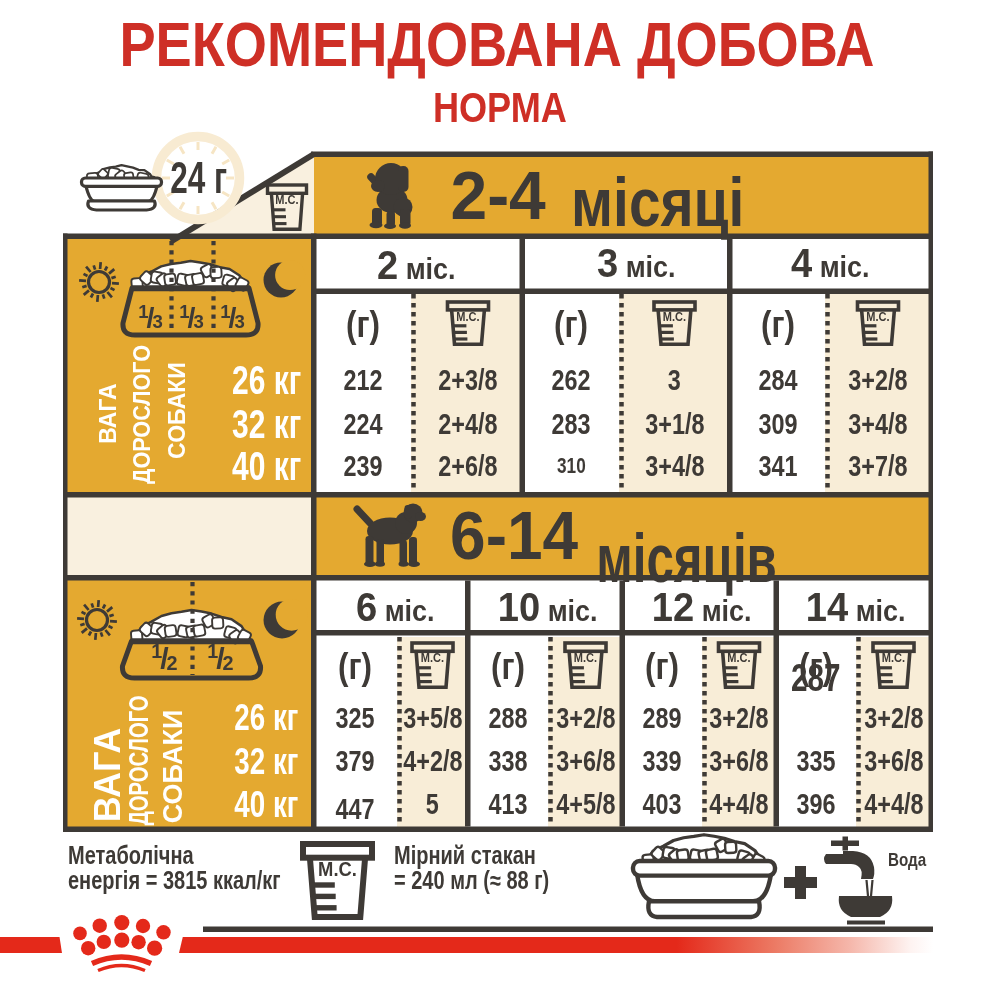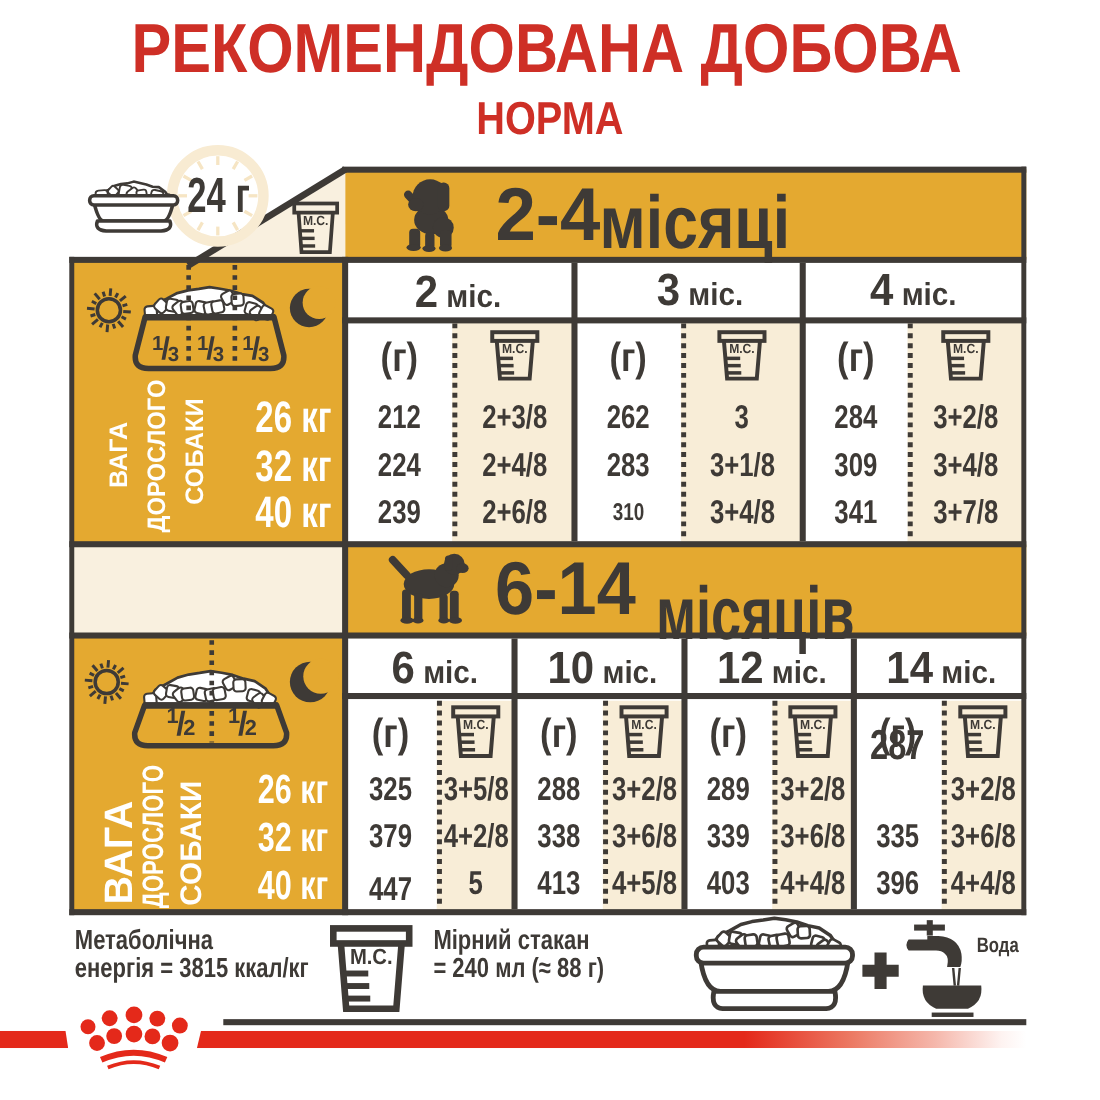--- a/index.html
+++ b/index.html
@@ -380,21 +380,21 @@
 <line x1="872.5" y1="880" x2="871" y2="896" stroke="#3E3A36" stroke-width="2.2"></line>
 <path d="M 839,896 l 53,0 q 2,15 -12,21 l -29,0 q -14,-6 -12,-21 z"></path>
 <rect x="847" y="920.5" width="38" height="4"></rect>
 </g>
   </svg>
 
 <div class="t " style="left:408px;top:127px;width:180px;height:136px;font-size:68px;--sx:0.97;">
     <span>2-4</span>
   </div>
 
-<div class="t " style="left:512px;top:134px;width:240px;height:136px;font-size:68px;text-align:right;--sx:0.835;">
+<div class="t " style="left:538px;top:134px;width:240px;height:136px;font-size:68px;text-align:right;--sx:0.835;">
     <span>місяці</span>
   </div>
 
 <div class="t " style="left:414px;top:467px;width:200px;height:136px;font-size:68px;--sx:0.94;">
     <span>6-14</span>
   </div>
 
 <div class="t " style="left:557px;top:456px;width:260px;height:136px;font-size:68px;align-items:flex-end;--sx:0.725;">
     <span>місяців</span>
   </div>

